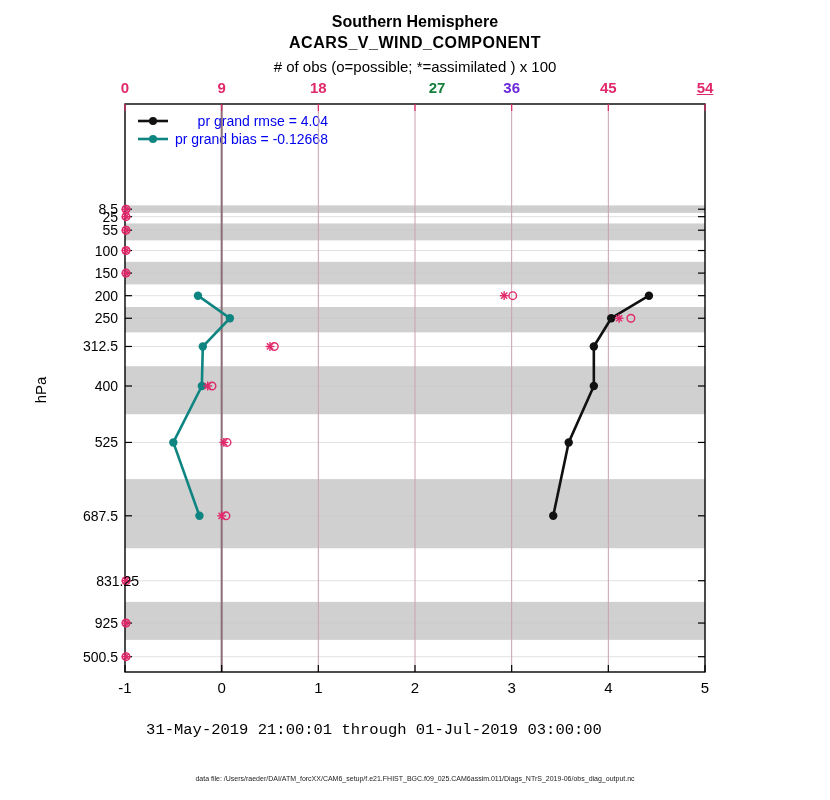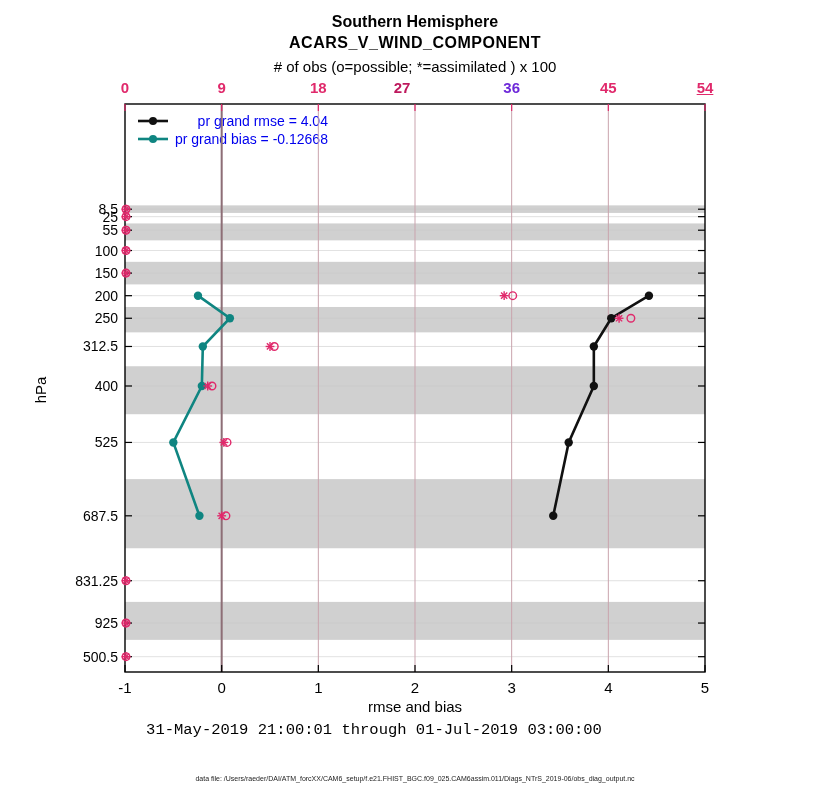--- a/index.html
+++ b/index.html
@@ -224,37 +224,36 @@
       <div class="xtick" style="left: 125px;">-1</div>
       <div class="xtick" style="left: 221.667px;">0</div>
       <div class="xtick" style="left: 318.333px;">1</div>
       <div class="xtick" style="left: 415px;">2</div>
       <div class="xtick" style="left: 511.667px;">3</div>
       <div class="xtick" style="left: 608.333px;">4</div>
       <div class="xtick" style="left: 705px;">5</div>
       <div class="toptick" style="left: 125px; color: rgb(224, 41, 107);">0</div>
       <div class="toptick" style="left: 221.667px; color: rgb(224, 41, 107);">9</div>
       <div class="toptick" style="left: 318.333px; color: rgb(224, 41, 107);">18</div>
-      <div class="toptick" style="left: 402px; color: #be185d;">27</div>
+      <div class="toptick" style="left: 437px; color: #15803d;">27</div>
       <div class="toptick" style="left: 511.667px; color: #6d28d9;">36</div>
       <div class="toptick" style="left: 608.333px; color: rgb(224, 41, 107);">45</div>
       <div class="toptick" style="left: 705px; color: rgb(224, 41, 107); text-decoration: underline;">54</div>
       <div class="ytick" style="top: 209.21px;">8.5</div>
       <div class="ytick" style="top: 216.661px;">25</div>
       <div class="ytick" style="top: 230.207px;">55</div>
       <div class="ytick" style="top: 250.527px;">100</div>
       <div class="ytick" style="top: 273.104px;">150</div>
       <div class="ytick" style="top: 295.681px;">200</div>
       <div class="ytick" style="top: 318.259px;">250</div>
       <div class="ytick" style="top: 346.48px;">312.5</div>
       <div class="ytick" style="top: 385.991px;">400</div>
       <div class="ytick" style="top: 442.434px;">525</div>
       <div class="ytick" style="top: 515.81px;">687.5</div>
-      <div class="ytick" style="top: 580.72px;">831.25</div>
+      <div class="ytick" style="top: 580.72px; margin-left: 21px;">831.25</div>
       <div class="ytick" style="top: 623.052px;">925</div>
       <div class="ytick" style="top: 656.693px;">500.5</div>
     </div>
 
   <div class="abs ylabel">hPa</div>
-  <div class="abs xaxis-label">rmse and bias</div>
   <div class="abs date-label">31-May-2019 21:00:01 through 01-Jul-2019 03:00:00</div>
   <div class="abs footer">data file: /Users/raeder/DAI/ATM_forcXX/CAM6_setup/f.e21.FHIST_BGC.f09_025.CAM6assim.011/Diags_NTrS_2019-06/obs_diag_output.nc</div>
 </div>
 
 </body></html>

